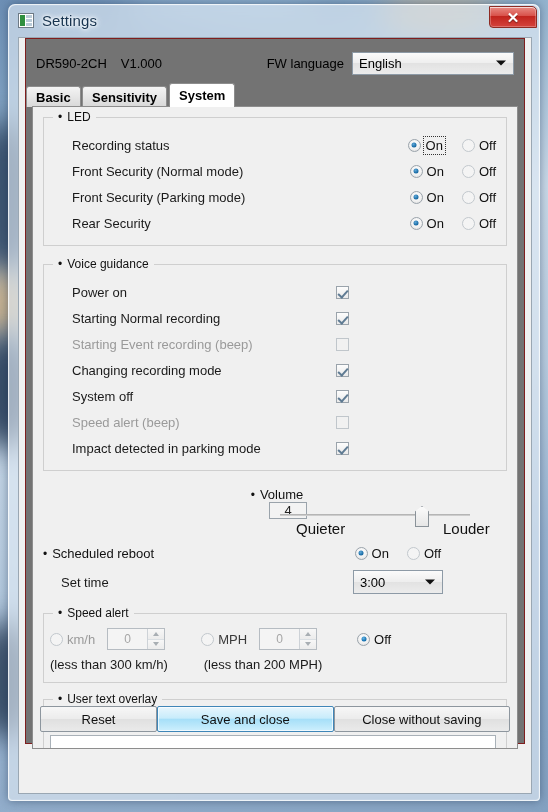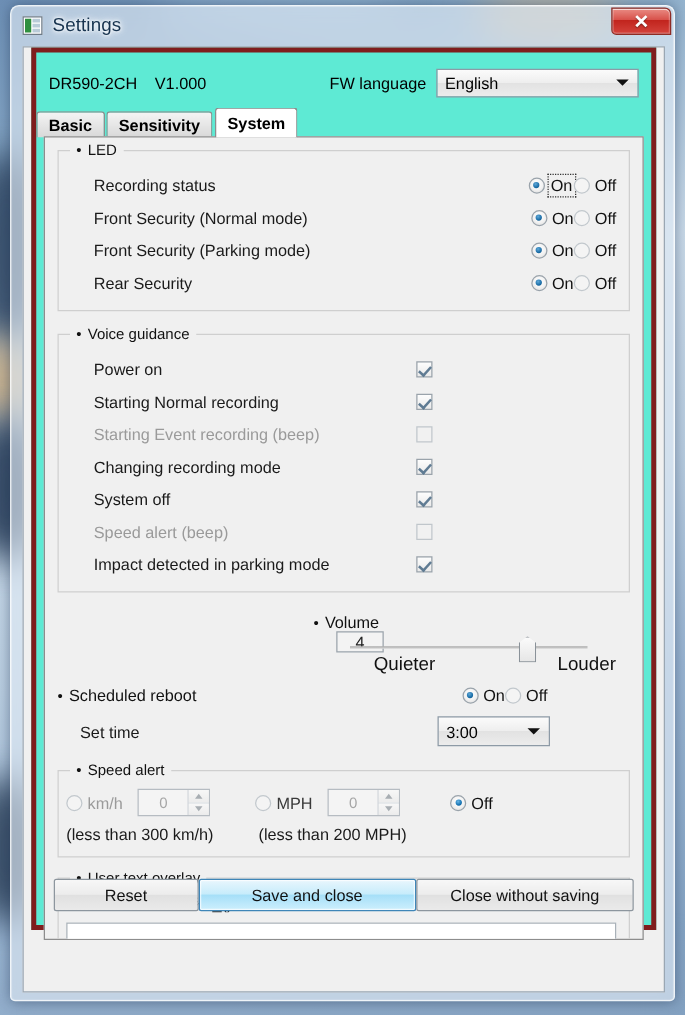--- a/index.html
+++ b/index.html
@@ -122,22 +122,22 @@
   }
   .tab.active {
     top: 0; height: 24px;
     background: #ffffff;
     z-index: 3;
     font-size: 14px;
   }
   .tabpanel-outer {
     position: relative;
     margin: 0 6px 0 6px;
-    border: 4px solid #7f1d1d;
-    background: #5eead4;
+    border: 1px solid #7f1d1d;
+    background: #737373;
     height: 706px;
     box-sizing: border-box;
   }
   .fwrow {
     display: flex; align-items: center;
     padding: 10px 10px 0 10px;
     height: 28px;
   }
   .model { font-size: 13px; color:#000; }
   .ver { font-size: 13px; color:#000; margin-left: 14px; }
@@ -238,21 +238,21 @@
     transform: translate(-50%,-50%);
   }
   .radio-label { font-size: 13px; margin-left: 4px; color:#111; }
   .radio-label.dim { color:#9a9a9a; }
   .radio-label.focus {
     outline: 1px dotted #333;
     outline-offset: 1px;
     padding: 0 1px;
   }
   .radio-pair { display:flex; align-items:center; }
-  .radio-group { display:flex; align-items:center; }
+  .radio-group { display:flex; align-items:center; gap: 18px; }
 
   
   .checkbox {
     width: 13px; height: 13px;
     border: 1px solid #9aa3ab;
     background: linear-gradient(to bottom,#fdfdfd,#eaeaea);
     box-sizing: border-box;
     position: relative;
     flex: 0 0 auto;
     cursor: pointer;

